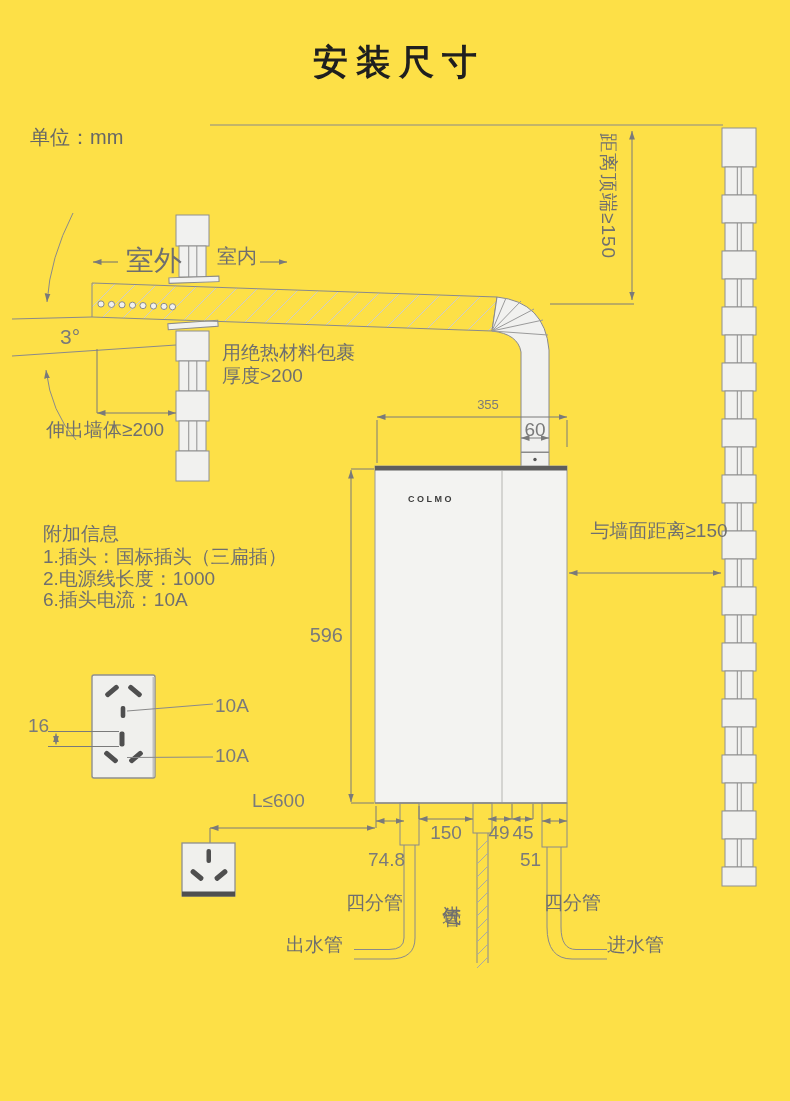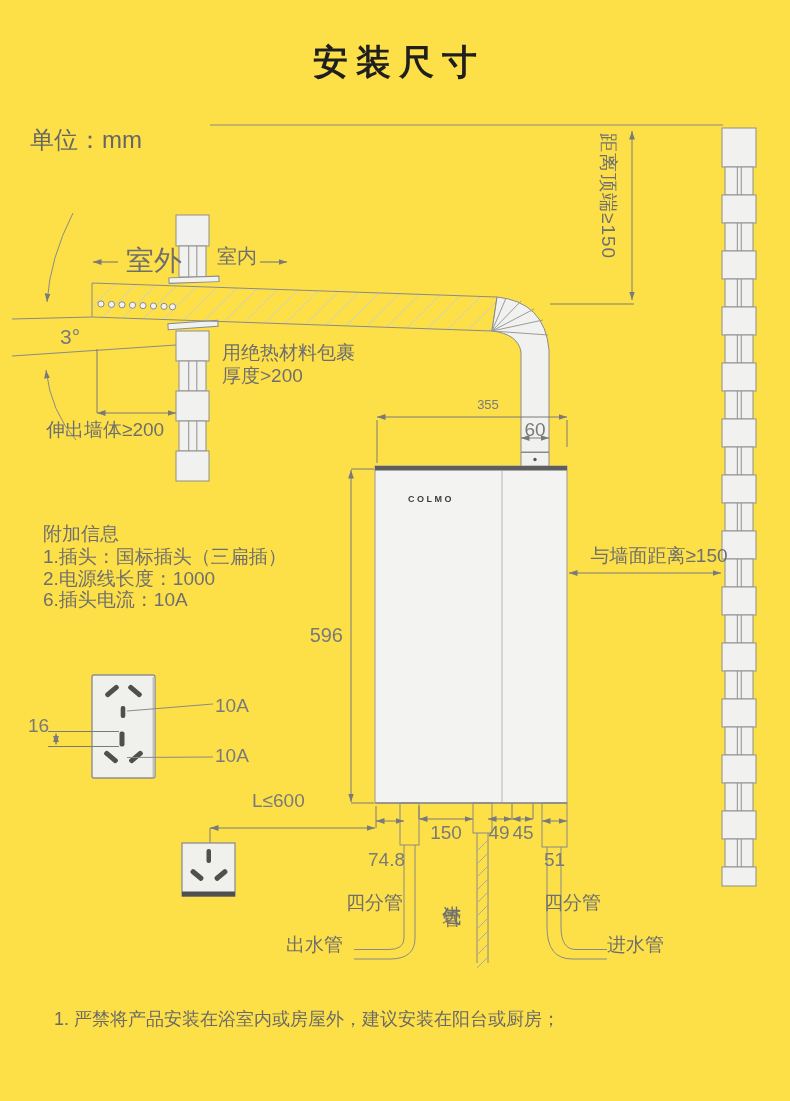--- a/index.html
+++ b/index.html
@@ -2,21 +2,21 @@
 <html><head>
 <meta charset="utf-8">
 <style>
   html,body{margin:0;padding:0;}
   body{background:#e9e9e7;font-family:"Liberation Sans",sans-serif;}
   #stage{position:relative;width:790px;height:1101px;background:#fde047;overflow:hidden;margin:0 auto;}
   #art{position:absolute;left:0;top:0;}
   .txt{position:absolute;white-space:nowrap;line-height:1.15;color:#6f6f6f;font-size:19px;}
   .num{color:#7a7a7a;}
   .title{left:0;top:42px;width:790px;text-align:center;font-size:35px;font-weight:bold;color:#1f1f1f;letter-spacing:8px;text-indent:8px;}
-  .unit{left:30px;top:126px;font-size:24px;color:#666;}
+  .unit{left:30px;top:126px;font-size:20px;color:#666;}
   .vert-side{writing-mode:vertical-rl;text-orientation:sideways;letter-spacing:1px;}
   .vert-up{writing-mode:vertical-rl;text-orientation:upright;letter-spacing:2px;}
   .brand{left:375px;top:494px;width:112px;text-align:center;font-size:9px;font-weight:bold;letter-spacing:2.5px;color:#3c3c3c;}
   .ctr{text-align:center;}
   .rgt{text-align:right;}
   .note{font-size:18px;color:#6a6a6a;}
 </style>
 </head>
 <body>
 
@@ -270,39 +270,38 @@
 
   <div class="txt num" style="left:60px;top:325px;font-size:21px;">3°</div>
   <div class="txt" style="left:222px;top:342px;">用绝热材料包裹</div>
   <div class="txt" style="left:222px;top:365px;">厚度&gt;200</div>
   <div class="txt" style="left:46px;top:419px;">伸出墙体≥200</div>
 
   <div class="txt num ctr" style="left:393px;top:398px;width:190px;font-size:13px;">355</div>
   <div class="txt num ctr" style="left:516px;top:419px;width:38px;">60</div>
 
   <div class="txt brand">COLMO</div>
-  <div class="txt ctr" style="left:568px;top:545px;width:182px;">与墙面距离≥150</div>
+  <div class="txt ctr" style="left:568px;top:520px;width:182px;">与墙面距离≥150</div>
   <div class="txt num rgt" style="left:288px;top:624px;width:55px;font-size:20px;">596</div>
 
   <div class="txt" style="left:43px;top:523px;">附加信息</div>
   <div class="txt" style="left:43px;top:546px;">1.插头：国标插头（三扁插）</div>
   <div class="txt" style="left:43px;top:568px;">2.电源线长度：1000</div>
   <div class="txt" style="left:43px;top:589px;">6.插头电流：10A</div>
 
   <div class="txt num" style="left:28px;top:715px;">16</div>
   <div class="txt num" style="left:215px;top:695px;">10A</div>
   <div class="txt num" style="left:215px;top:745px;">10A</div>
 
   <div class="txt num" style="left:252px;top:790px;">L≤600</div>
   <div class="txt num" style="left:368px;top:849px;">74.8</div>
   <div class="txt num ctr" style="left:419px;top:822px;width:54px;">150</div>
   <div class="txt num ctr" style="left:486px;top:822px;width:26px;">49</div>
   <div class="txt num ctr" style="left:510px;top:822px;width:26px;">45</div>
-  <div class="txt num" style="left:544px;top:849px;">51</div>
+  <div class="txt num" style="left:520px;top:849px;">51</div>
 
   <div class="txt" style="left:346px;top:892px;">四分管</div>
   <div class="txt" style="left:544px;top:892px;">四分管</div>
   <div class="txt vert-up" style="left:441px;top:890px;">进气管</div>
   <div class="txt" style="left:286px;top:934px;">出水管</div>
   <div class="txt" style="left:607px;top:934px;">进水管</div>
 
-  <div class="txt note" style="left:54px;top:1009px;">1. 严禁将产品安装在浴室内或房屋外，建议安装在阳台或厨房；</div>
 </div>
 
 </body></html>

